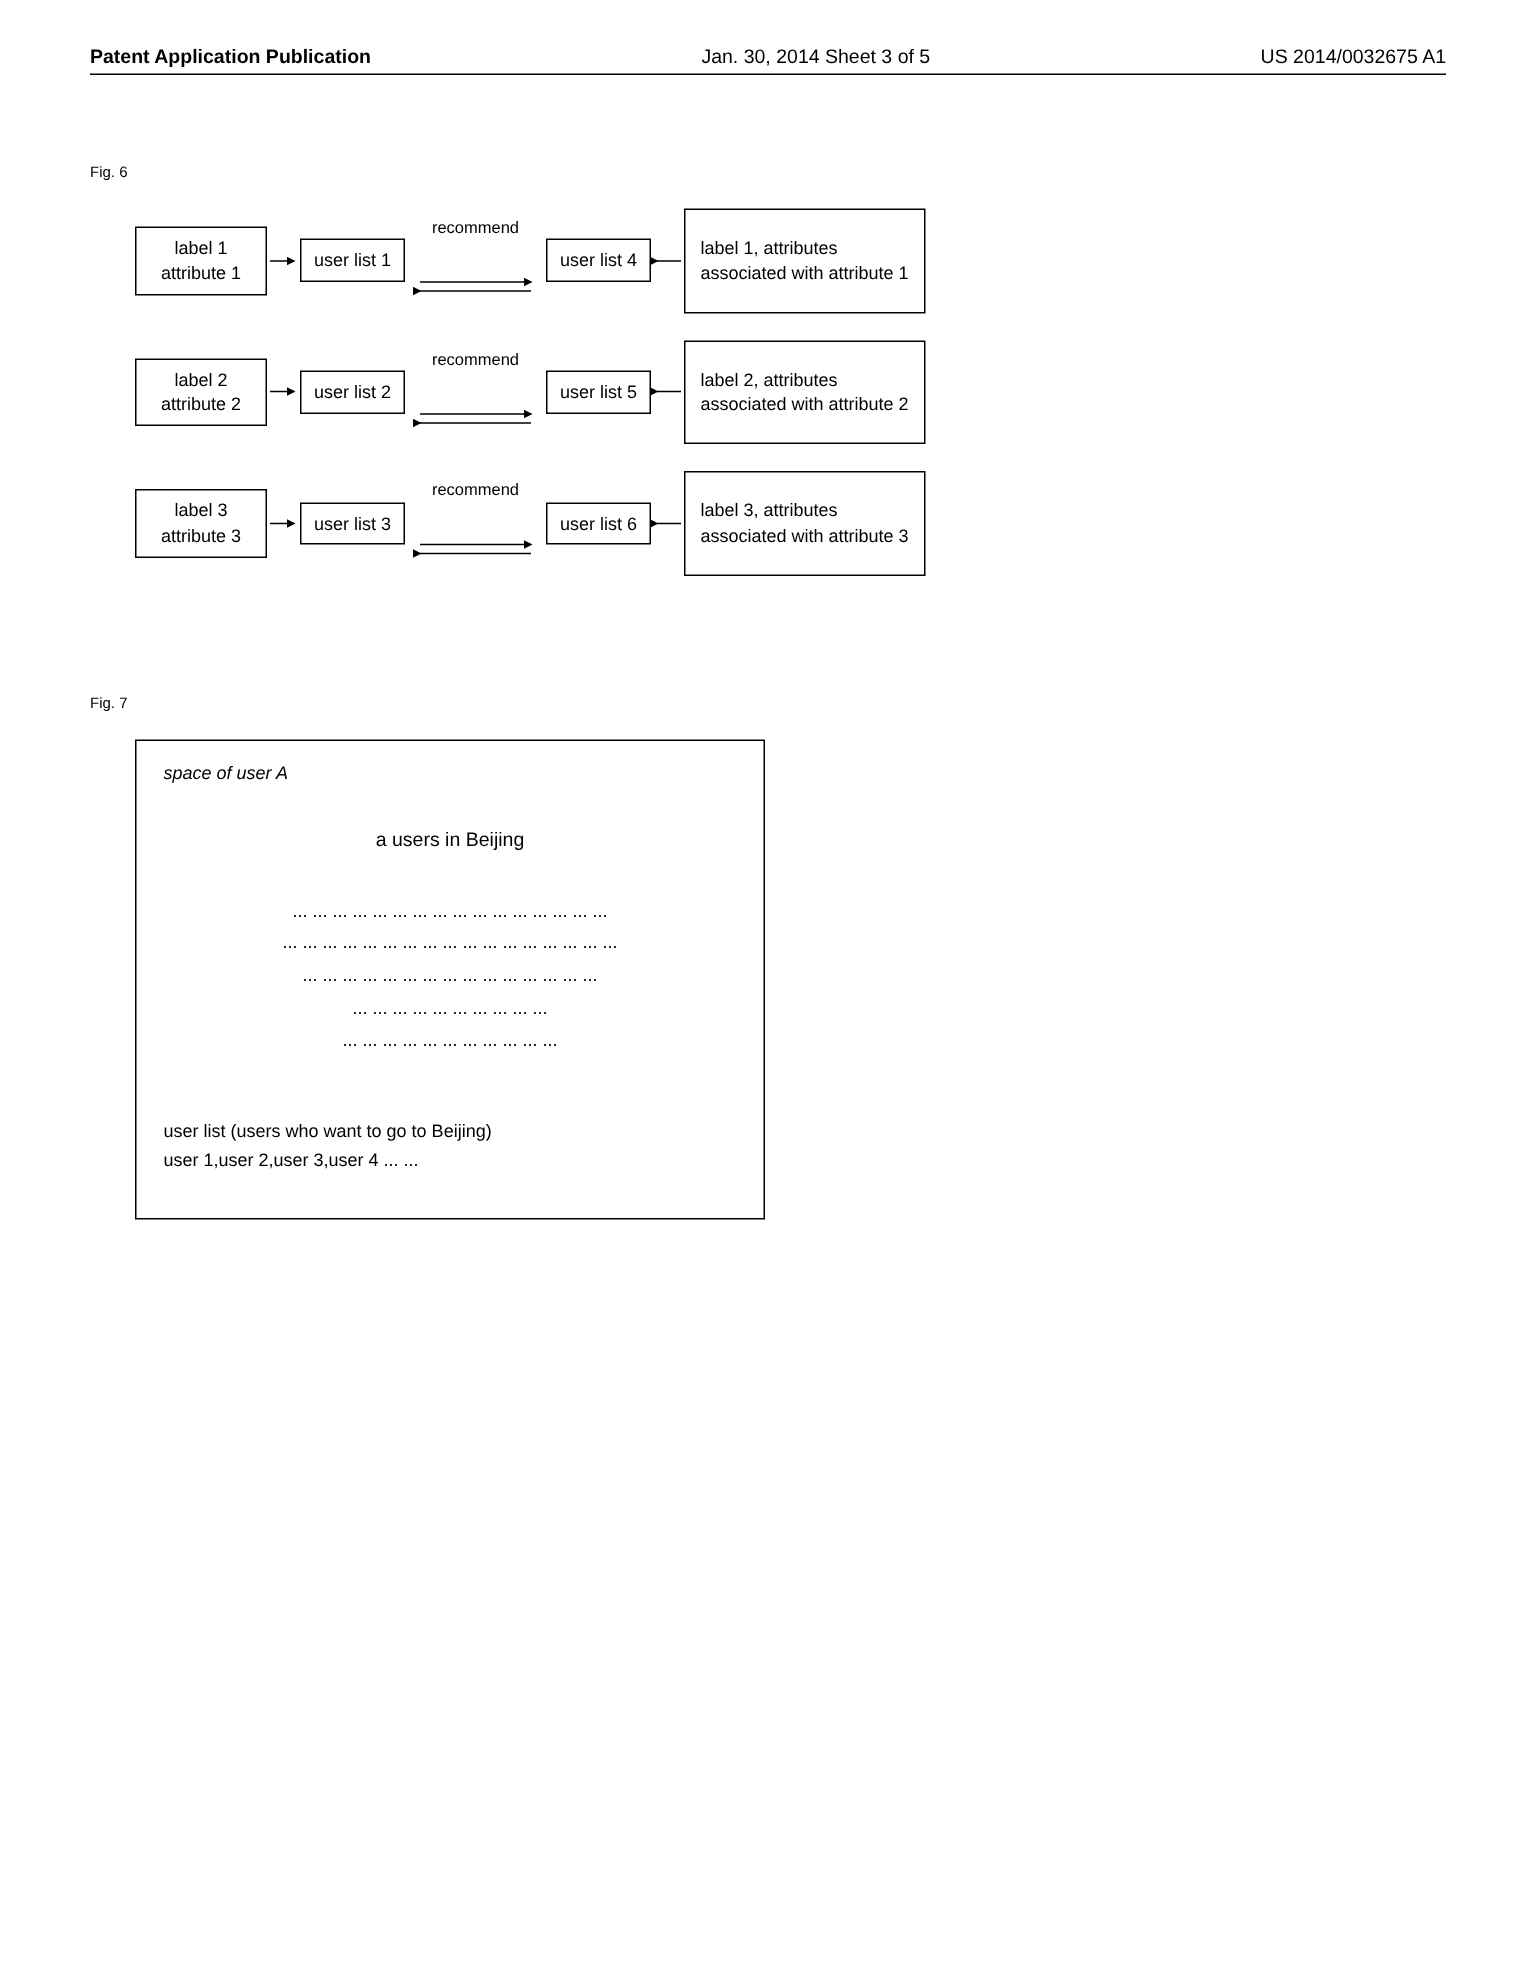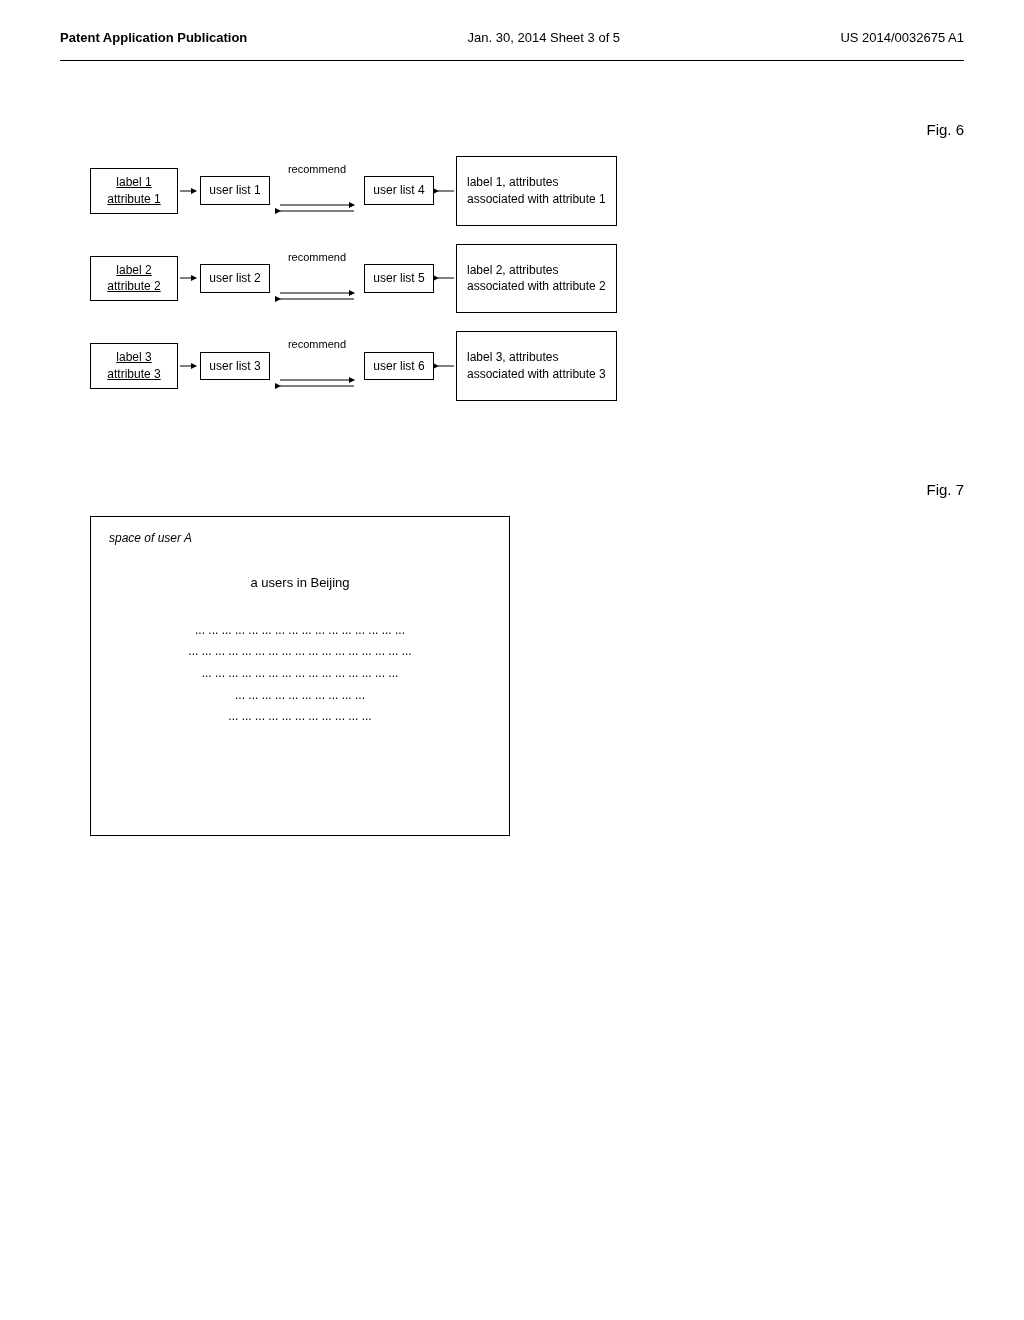--- a/index.html
+++ b/index.html
@@ -18,44 +18,43 @@
       padding: 30px 60px;
       position: relative;
     }
 
     
     .header {
       display: flex;
       justify-content: space-between;
       align-items: center;
       border-bottom: 1px solid #000;
-      padding-bottom: 15px;
+      padding-bottom: 4px;
       margin-bottom: 40px;
     }
     .header-left {
       font-size: 13px;
       font-weight: bold;
     }
     .header-center {
       font-size: 13px;
       text-align: center;
     }
     .header-right {
       font-size: 13px;
     }
 
     
     .fig6-section {
       margin-top: 60px;
       margin-bottom: 80px;
     }
     .fig-label {
-      font-size: 15px;
+      font-size: 10px;
       margin-bottom: 18px;
-      text-align: right;
     }
 
     .diagram {
       position: relative;
       width: 780px;
       margin-left: 30px;
     }
 
     
     .row {
@@ -70,21 +69,20 @@
       padding: 5px 8px;
       min-width: 80px;
       text-align: center;
       font-size: 12px;
       line-height: 1.4;
       background: #fff;
     }
 
     .box-label {
       min-width: 88px;
-      text-decoration: underline;
     }
 
     .box-userlist {
       min-width: 70px;
     }
 
     .box-attr {
       min-width: 160px;
       text-align: left;
       padding: 17px 10px;
@@ -290,16 +288,20 @@
     <div class="space-box">
       <div class="space-title">space of user A</div>
       <div class="travel-title">a users in Beijing</div>
       <div class="dots-section">
         <span class="dots-line">... ... ... ... ... ... ... ... ... ... ... ... ... ... ... ...</span>
         <span class="dots-line">... ... ... ... ... ... ... ... ... ... ... ... ... ... ... ... ...</span>
         <span class="dots-line">... ... ... ... ... ... ... ... ... ... ... ... ... ... ...</span>
         <span class="dots-line">... ... ... ... ... ... ... ... ... ...</span>
         <span class="dots-line">... ... ... ... ... ... ... ... ... ... ...</span>
       </div>
+      <div class="user-list-section">
+        <div>user list (users who want to go to Beijing)</div>
+        <div>user 1,user 2,user 3,user 4 ... ...</div>
+      </div>
     </div>
   </div>
 
 </div>
 
 </body></html>

